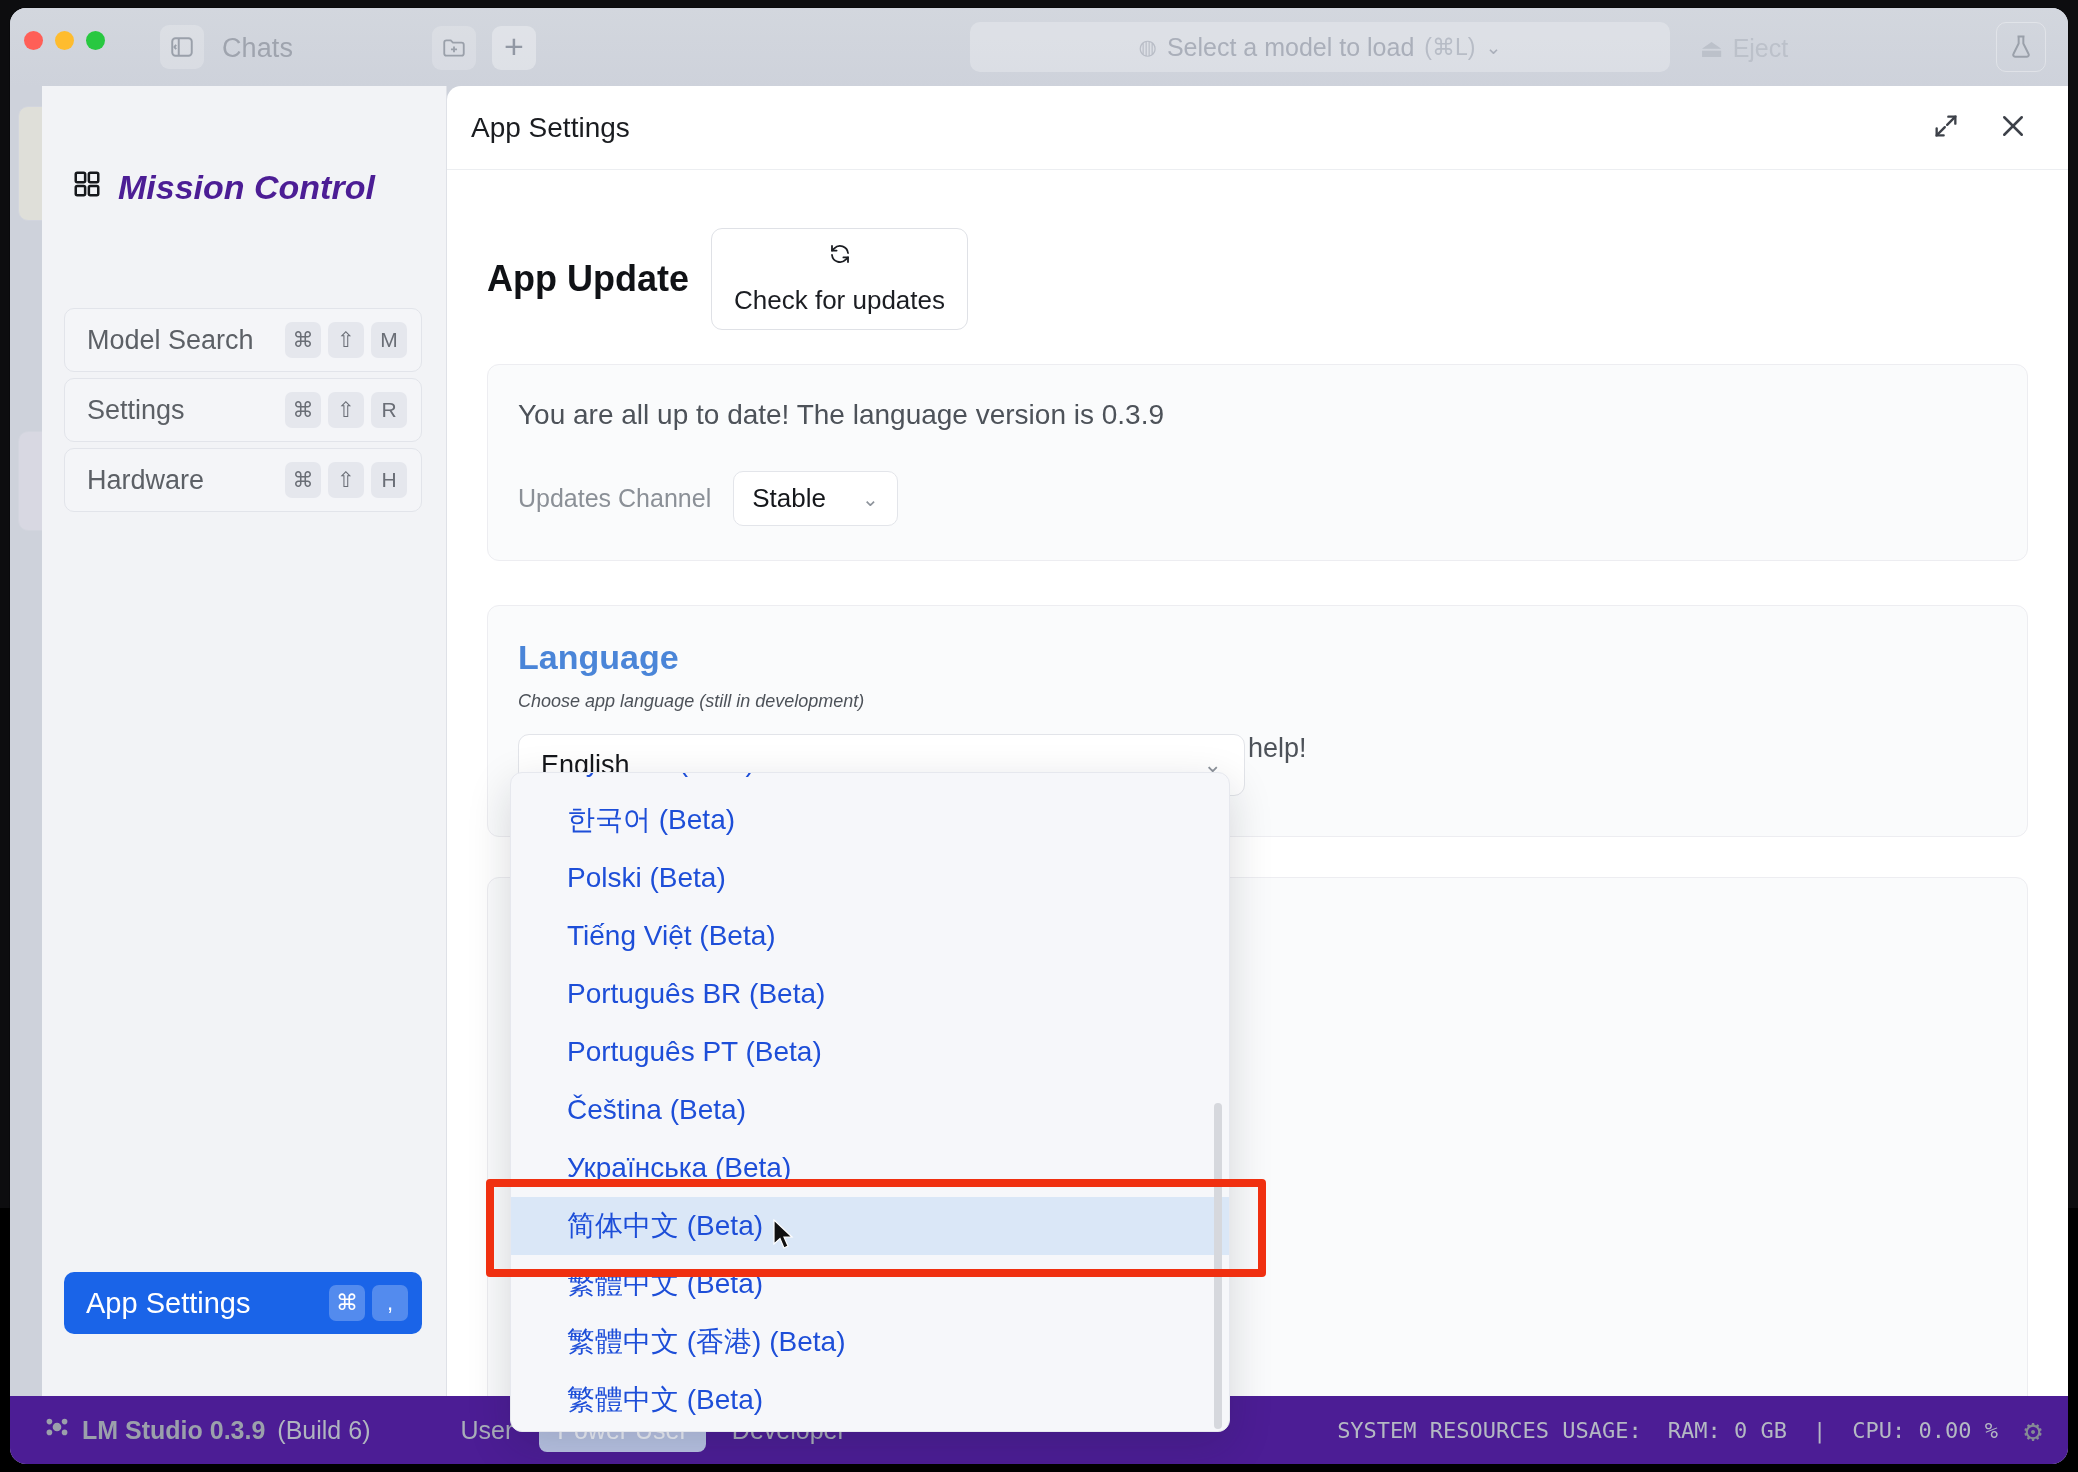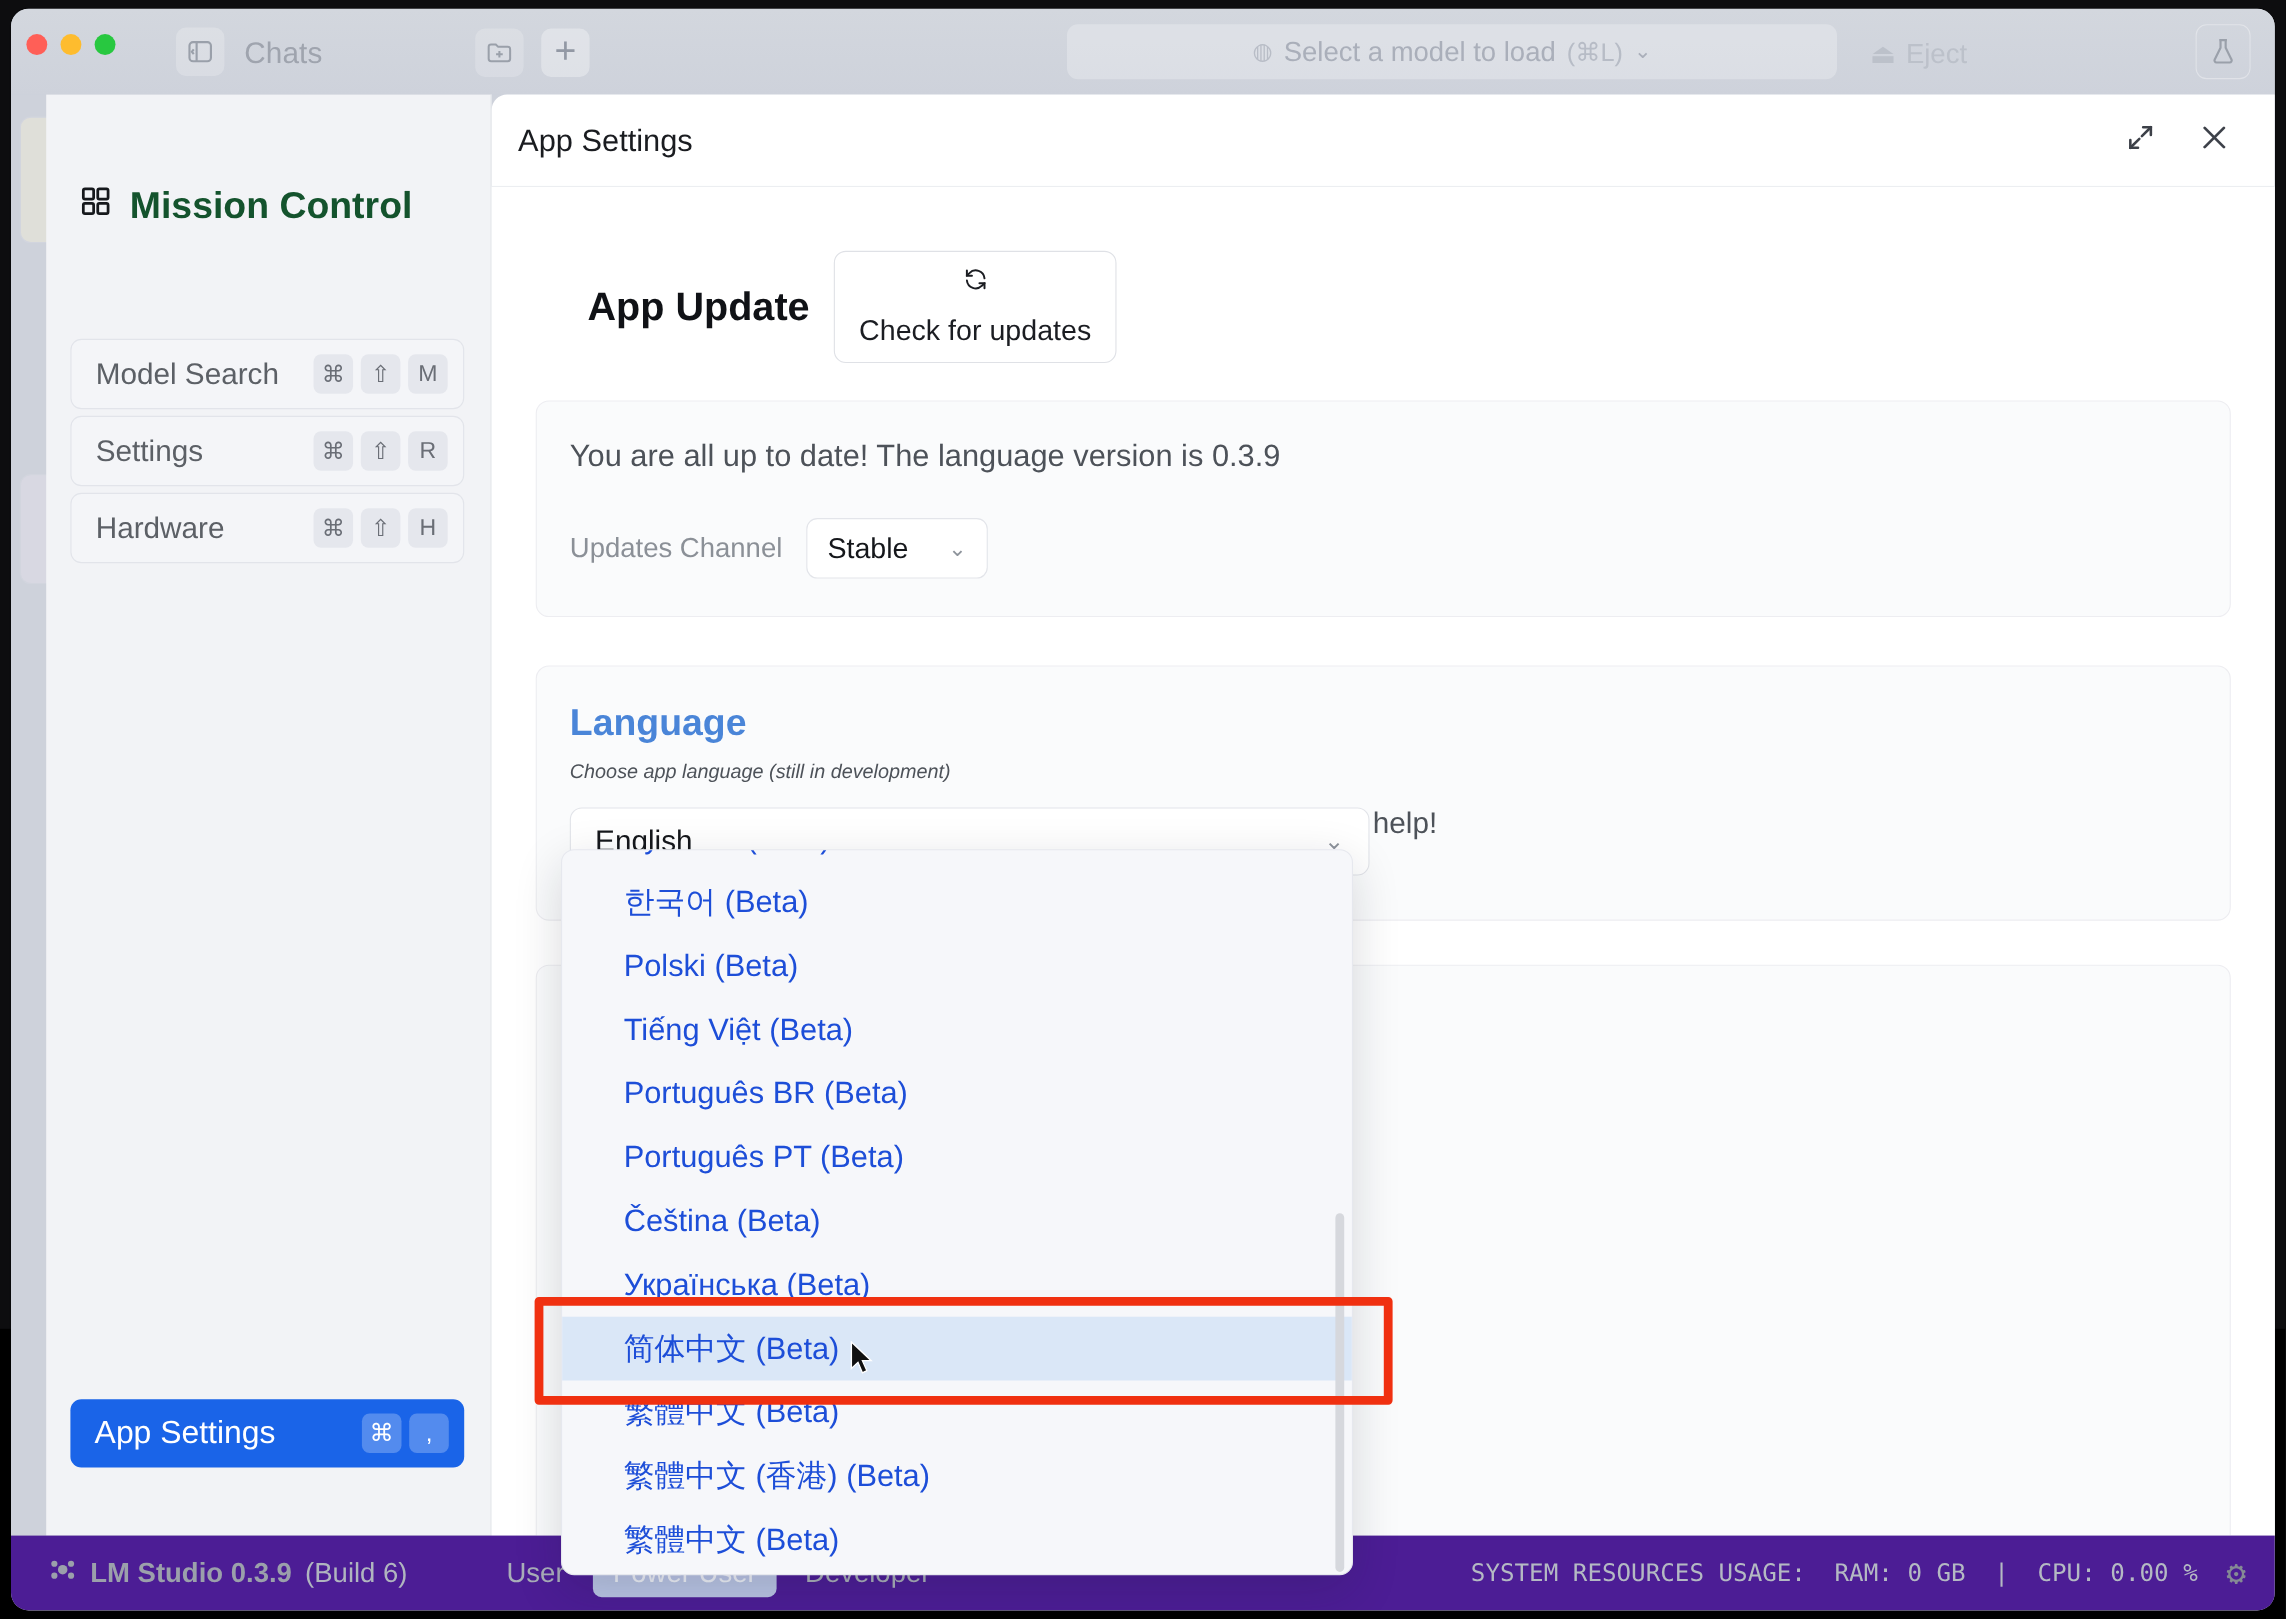--- a/index.html
+++ b/index.html
@@ -148,21 +148,22 @@
     height: 1310px;
     background: #f2f3f6;
     border-right: 1px solid #dfe1e7;
   }
   .mc-title {
     position: absolute;
     left: 30px; top: 82px;
     display: flex; align-items: center; gap: 16px;
     font-size: 34px;
     font-weight: 700;
-    color: #14532d;
+    color: #4c1d95;
+    font-style: italic;
   }
   .mc-list {
     position: absolute;
     left: 22px; top: 222px;
     width: 358px;
   }
   .mc-item {
     height: 64px;
     border: 1px solid #e2e4ea;
     border-radius: 10px;
@@ -244,21 +245,20 @@
   }
 
   .section-head {
     display: flex; align-items: center; gap: 22px;
     margin: 58px 0 0 40px;
   }
   .section-head h2 {
     font-size: 36px;
     font-weight: 700;
     color: #101216;
-    margin-left: 47px;
   }
   .btn-outline {
     display: inline-flex; align-items: center; gap: 12px;
     border: 1px solid #dfe1e6;
     border-radius: 11px;
     background: #fff;
     padding: 13px 22px;
     font-size: 26px;
     color: #1b1d22;
     flex-direction: column;

